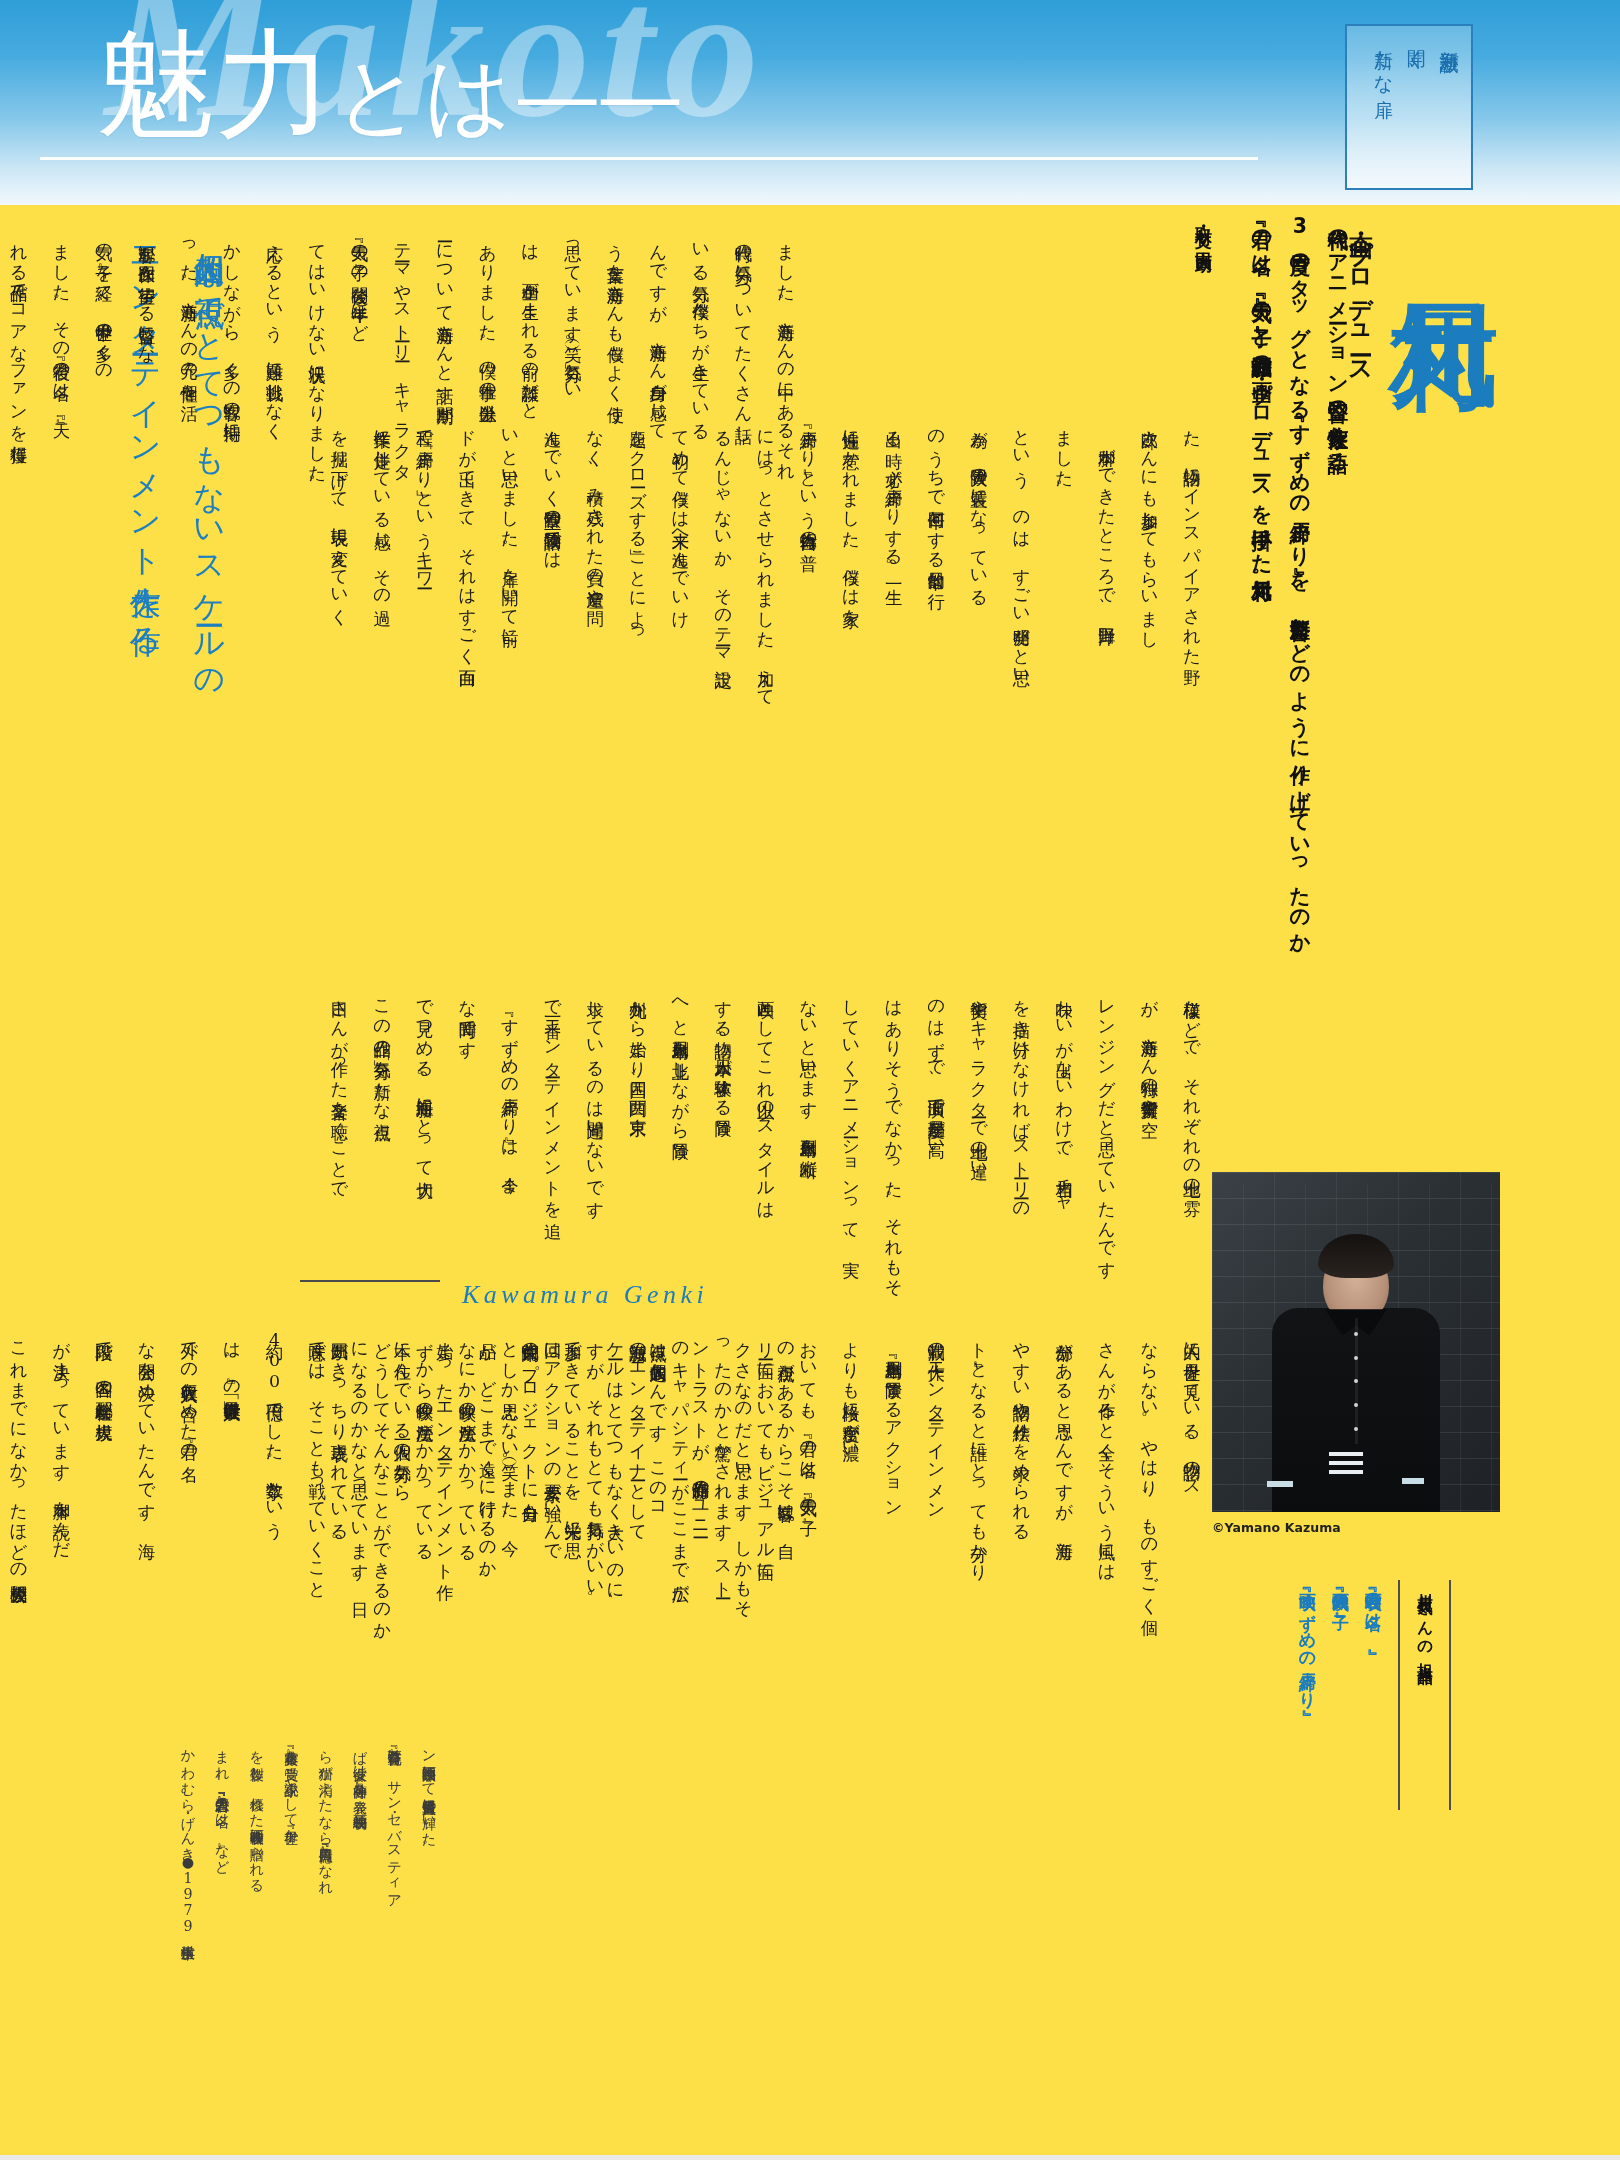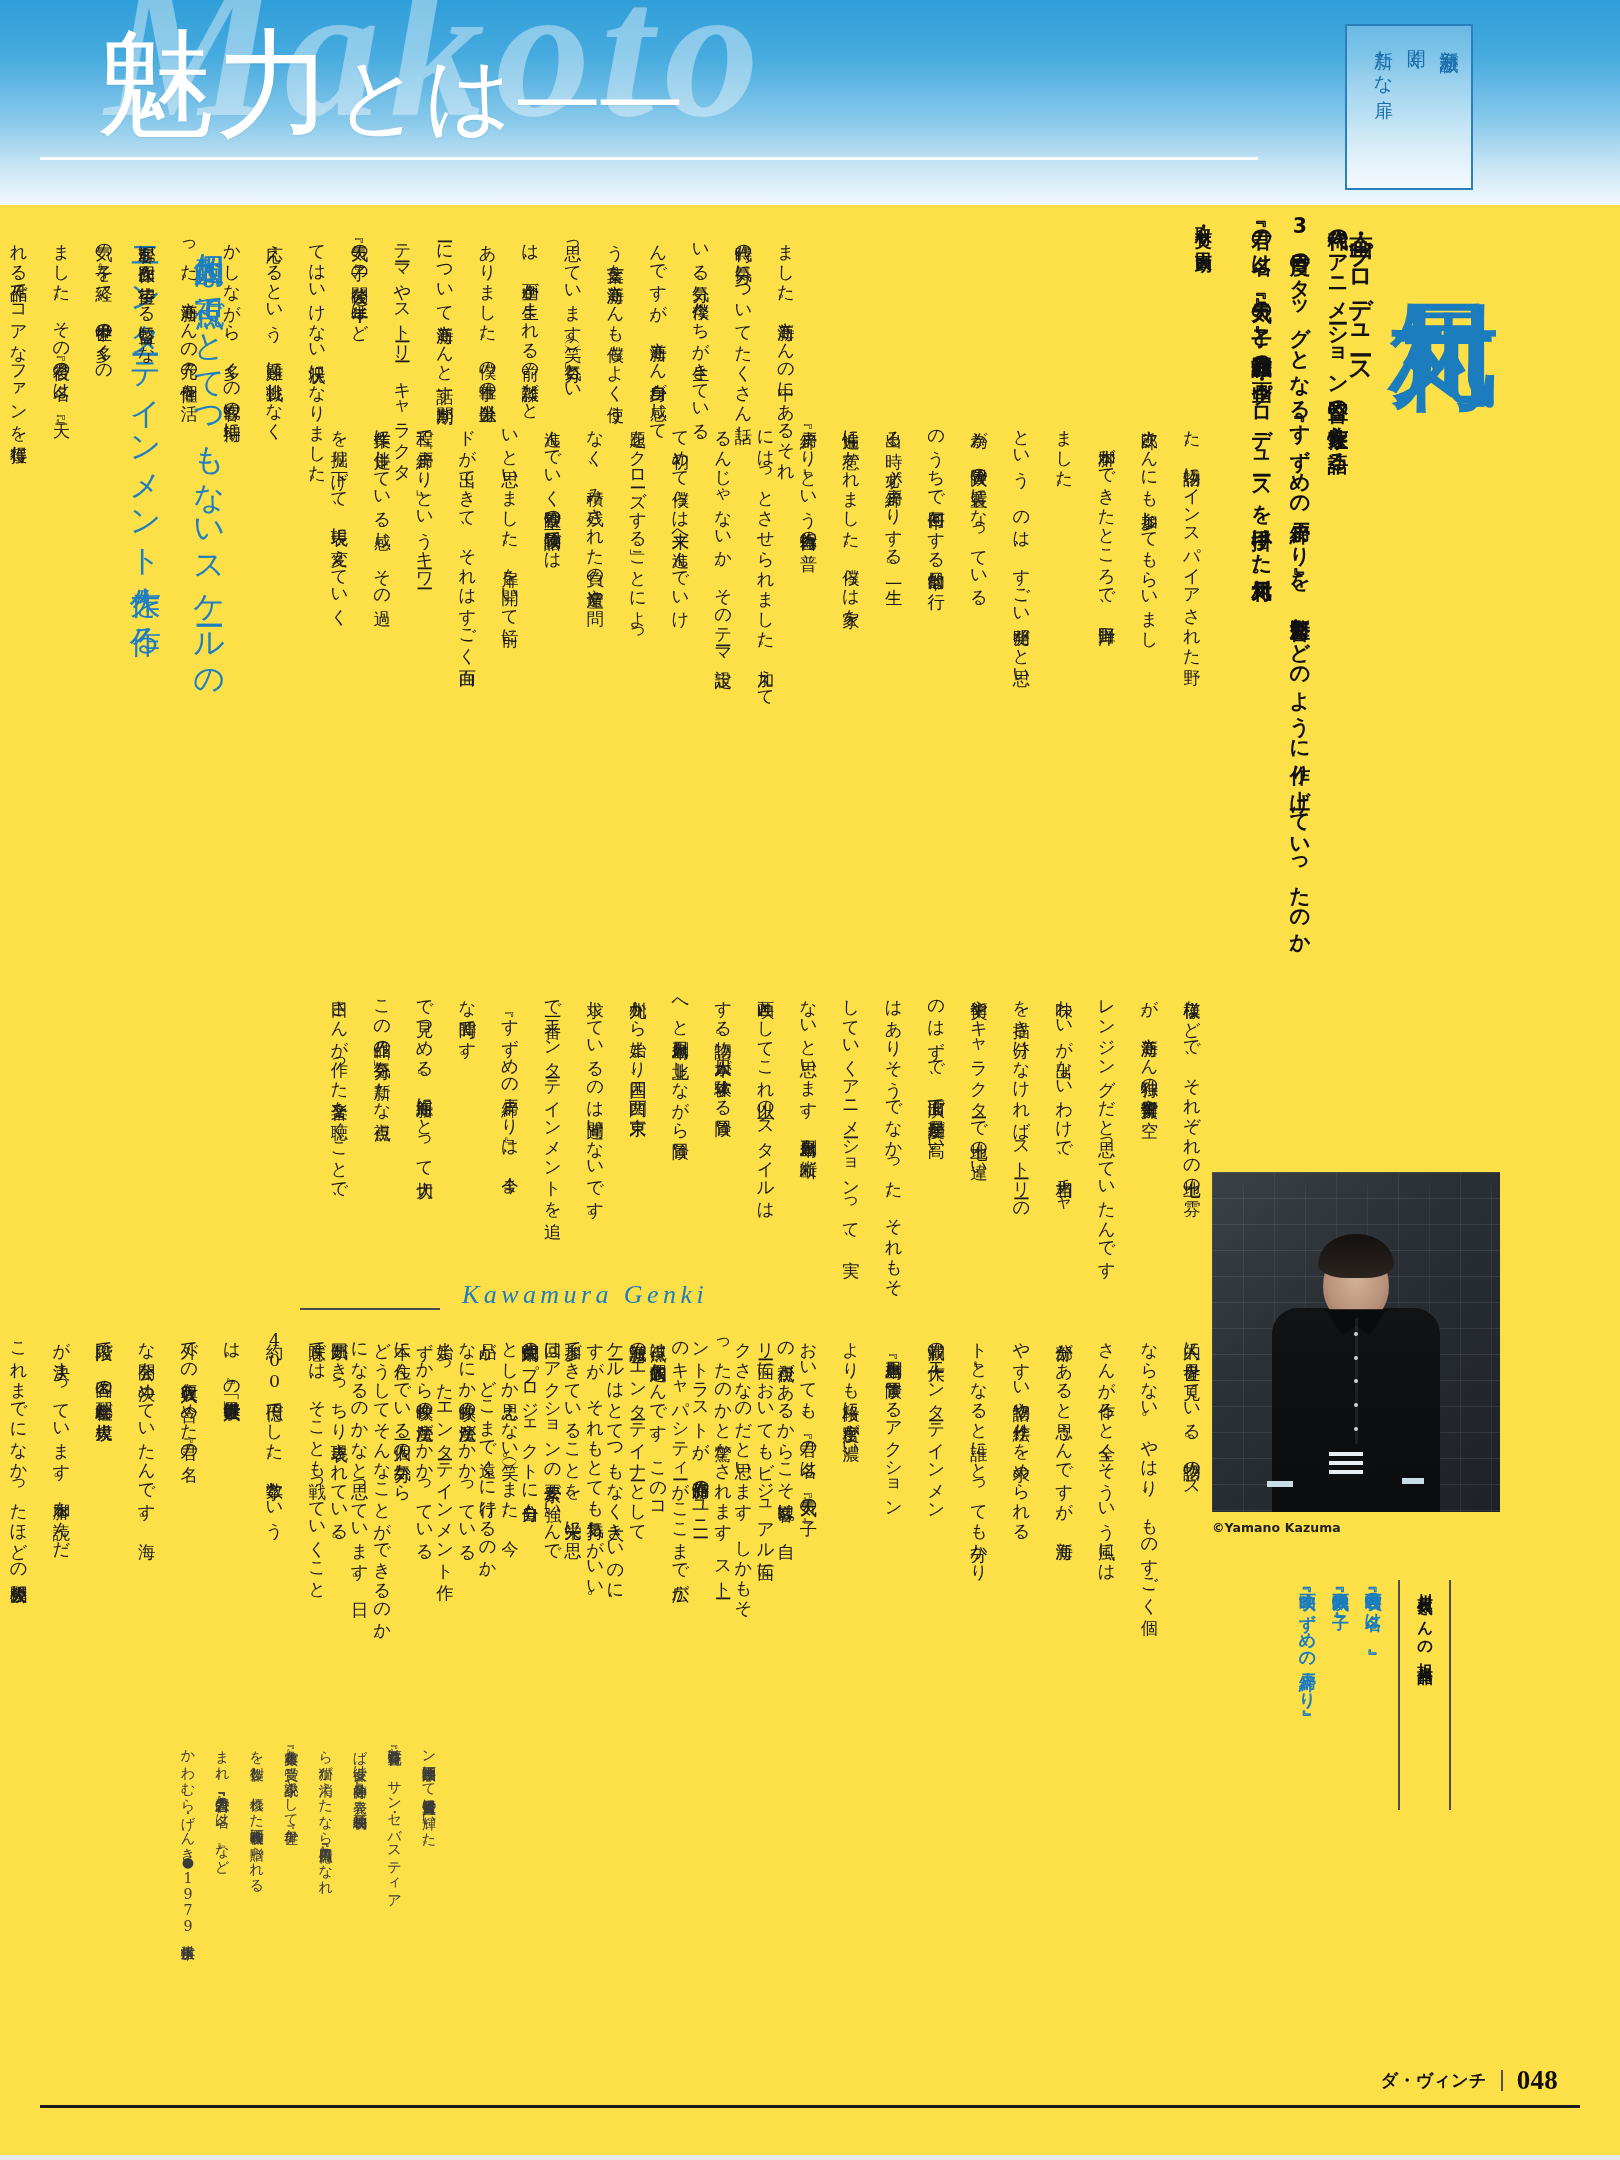--- a/index.html
+++ b/index.html
@@ -127,21 +127,21 @@
 
   
   #body-lower-r{right:414px;top:1330px;display:flex;flex-direction:row;}
   #body-lower-r .col{height:512px;}
 
   
   #body-lower-l{right:820px;top:1330px;display:flex;flex-direction:row;}
   #body-lower-l .col{height:700px;}
 
   
-  .sig{position:absolute;left:300px;top:1280px;display:flex;align-items:flex-end;}
+  .sig{position:absolute;left:300px;top:1280px;display:flex;align-items:flex-start;}
   .sig-rule{width:140px;height:2px;background:#4a4a4a;margin-right:22px;}
   .sig-name{
     font-style:italic;font-size:26px;letter-spacing:.17em;
     color:#1b7cbe;font-family:"Liberation Serif","DejaVu Serif",serif;
     white-space:nowrap;
   }
 
   
   .photo-wrap{position:absolute;left:1212px;top:1172px;width:288px;height:340px;}
   .photo{
@@ -421,23 +421,15 @@
       <div class="col">かわむら・げんき●1979年横浜市生</div>
       <div class="col">まれ。『告白』『悪人』『君の名は。』など</div>
       <div class="col">を製作し、優れた映画製作者に贈られる</div>
       <div class="col">『藤本賞』を受賞。小説家として『世界か</div>
       <div class="col">ら猫が消えたなら』『億男』『四月になれ</div>
       <div class="col">ば彼女は』『神曲』等を発表。長編映画初</div>
       <div class="col">監督作『百花』は、サン・セバスティア</div>
       <div class="col">ン国際映画祭にて最優秀監督賞に輝いた。</div>
     </div>
 
-  <div class="footer">
-    <div class="footer-meta">
-      <span class="f-mag">ダ・ヴィンチ</span>
-      <span class="f-bar"></span>
-      <span class="f-num">048</span>
-    </div>
-    <div class="footer-rule"></div>
-  </div>
   <div class="edge"></div>
 
 </div>
 
 </body></html>

